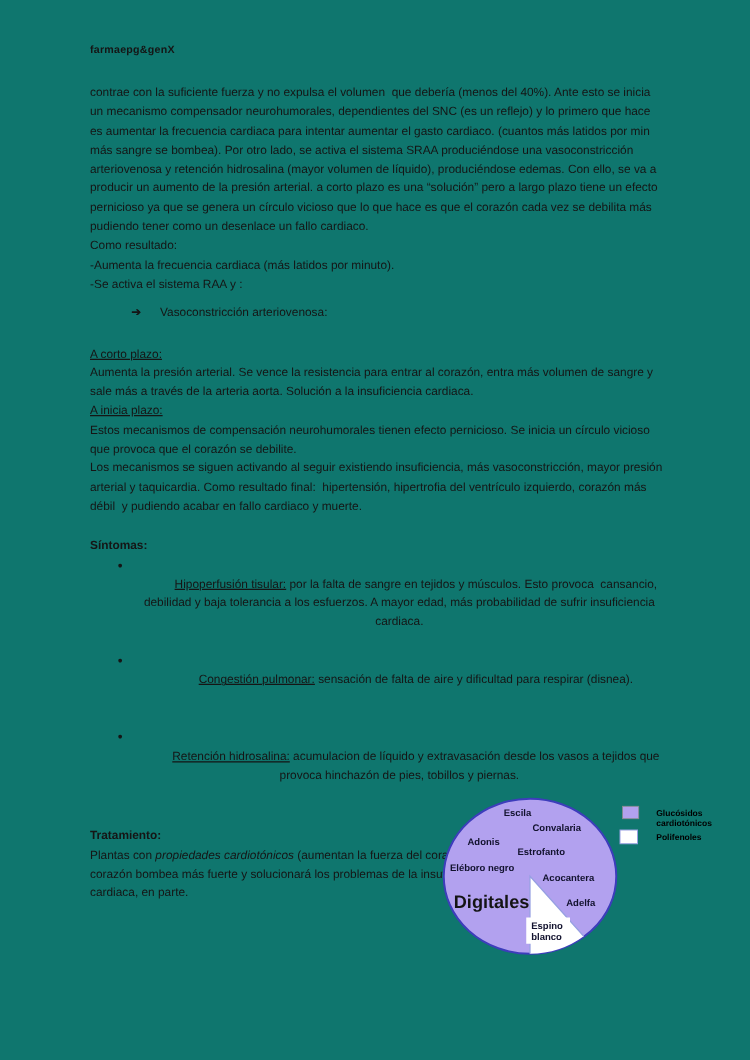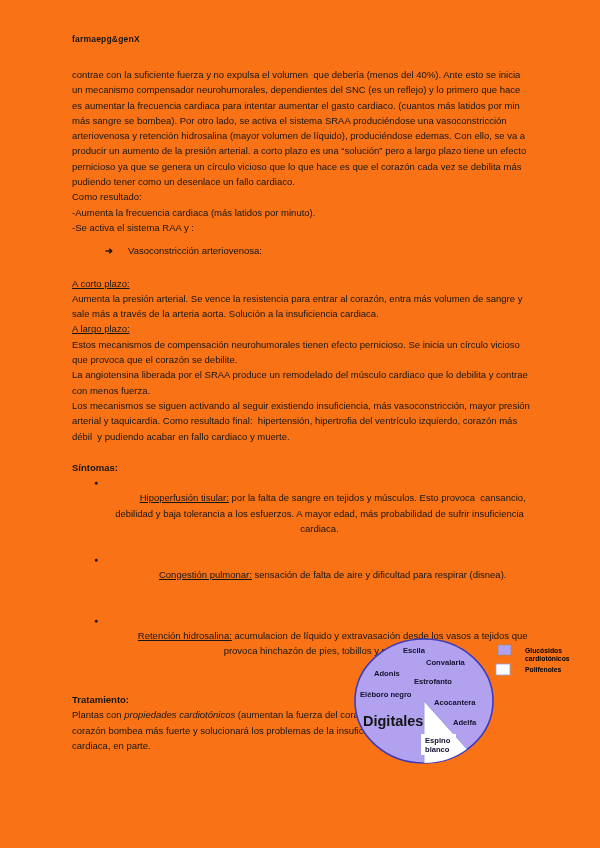--- a/index.html
+++ b/index.html
@@ -1,20 +1,20 @@
 <!DOCTYPE html>
 <html><head>
 <meta charset="utf-8">
 <style>
   html,body{margin:0;padding:0;}
   body{
     width:600px;height:848px;background:#ffffff;overflow:hidden;position:relative;
     font-family:"Liberation Sans",sans-serif;color:#151515;
   }
-  .page{position:absolute;inset:0;background:#f97316;}
+  .page{position:absolute;inset:0;background:#0f766e;}
   .header{position:absolute;left:72px;top:34px;font-size:8.5px;font-weight:bold;letter-spacing:.2px;}
   .doc{position:absolute;left:72px;top:67px;width:460px;font-size:9.5px;line-height:15.3px;}
   .doc p{margin:0;white-space:pre-wrap;}
   .u{text-decoration:underline;}
   .b{font-weight:bold;}
   .i{font-style:italic;}
   .arrow-list{margin-top:8px;padding-left:33px;}
   .arrow-item{position:relative;padding-left:23px;}
   .arrow-glyph{position:absolute;left:0;top:0;}
   .sec{margin-top:17px;}
@@ -50,23 +50,22 @@
       </div>
       <div class="arrow-item">
         <span class="arrow-glyph">➔</span>
         <span>Vasoconstricción arteriovenosa:</span>
       </div>
     </div>
 
     <div class="sec">
       <p><span class="u">A corto plazo:</span></p>
       <p>Aumenta la presión arterial. Se vence la resistencia para entrar al corazón, entra más volumen de sangre y sale más a través de la arteria aorta. Solución a la insuficiencia cardiaca.</p>
-      <p><span class="u">A largo plazo:</span></p>
+      <p><span class="u">A inicia plazo:</span></p>
       <p>Estos mecanismos de compensación neurohumorales tienen efecto pernicioso. Se inicia un círculo vicioso que provoca que el corazón se debilite.</p>
-      <p>La angiotensina liberada por el SRAA produce un remodelado del músculo cardiaco que lo debilita y contrae con menos fuerza.</p>
       <p>Los mecanismos se siguen activando al seguir existiendo insuficiencia, más vasoconstricción, mayor presión arterial y taquicardia. Como resultado final:  hipertensión, hipertrofia del ventrículo izquierdo, corazón más débil  y pudiendo acabar en fallo cardiaco y muerte.</p>
     </div>
 
     <div class="symptoms">
       <p class="b">Síntomas:</p>
       <div class="bullet-list">
         <div class="bullet-item">
           <span class="bullet-glyph">●</span><span class="u">Hipoperfusión tisular:</span><span> por la falta de sangre en tejidos y músculos. Esto provoca  cansancio, debilidad y baja tolerancia a los esfuerzos. A mayor edad, más probabilidad de sufrir insuficiencia cardiaca.</span><span></span>
         </div>
         <div class="bullet-item">

